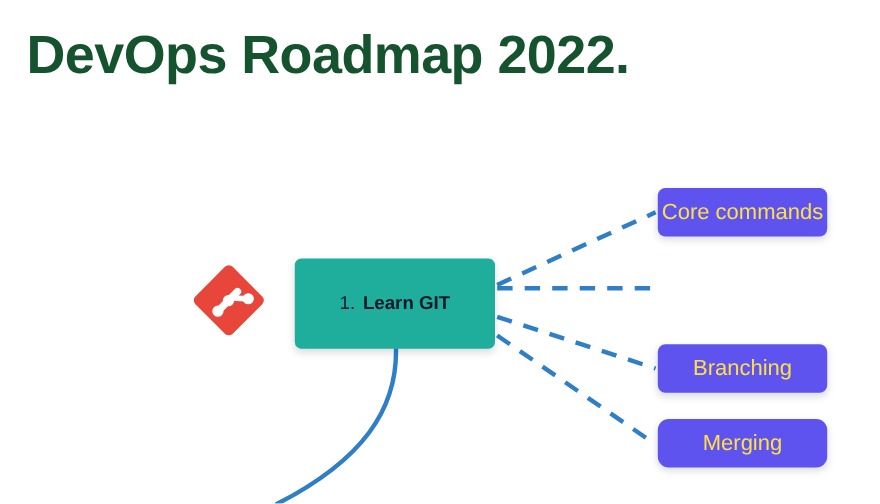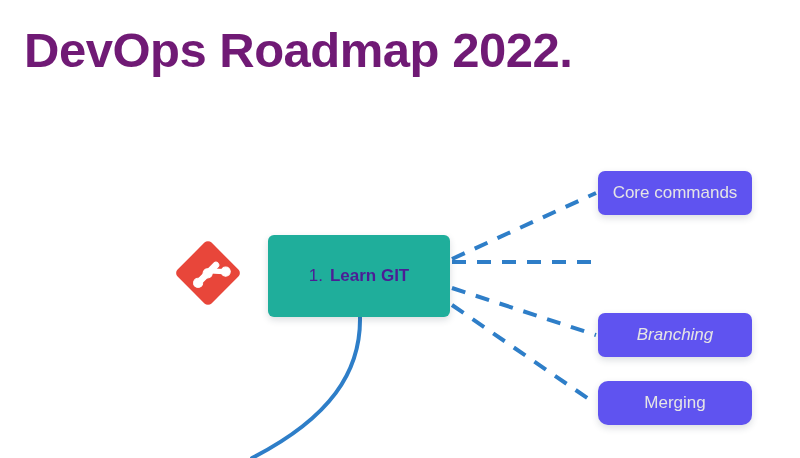--- a/index.html
+++ b/index.html
@@ -20,21 +20,21 @@
   }
 
   
   #page-title {
     position: absolute;
     left: 24px;
     top: 22px;
     font-size: 49px;
     font-weight: 700;
     letter-spacing: -0.5px;
-    color: #701a75;
+    color: #14532d;
     line-height: 1.15;
     white-space: nowrap;
     font-stretch: condensed;
   }
 
   
   #connectors {
     position: absolute;
     left: 0;
     top: 0;
@@ -60,21 +60,21 @@
     width: 182px;
     height: 82px;
     background: #1fae9b;
     border-radius: 6px;
     box-shadow: 0 3px 7px rgba(30,50,70,0.16);
     display: flex;
     align-items: center;
     justify-content: center;
   }
   #central-node .node-text {
-    color: #4c1d95;
+    color: #0f172a;
     font-size: 17px;
     white-space: nowrap;
   }
   #central-node .node-index {
     font-weight: 400;
     margin-right: 7px;
   }
   #central-node .node-label {
     font-weight: 700;
   }
@@ -86,28 +86,28 @@
     width: 154px;
     height: 44px;
     background: #5f53f0;
     border-radius: 7px;
     box-shadow: 0 3px 7px rgba(30,50,70,0.16);
     display: flex;
     align-items: center;
     justify-content: center;
   }
   .branch-node .branch-label {
-    color: #e5e5e5;
-    font-size: 17px;
+    color: #fde047;
+    font-size: 20px;
     font-weight: 400;
     white-space: nowrap;
   }
   #branch-0 { top: 171px; }
   #branch-1 { top: 239px; }
-  #branch-2 { top: 313px; font-style: italic; }
+  #branch-2 { top: 313px; }
   #branch-3 { top: 381px; border-radius: 10px; }
 </style>
 </head>
 <body>
 
 <div id="canvas">
 
   <div id="page-title">DevOps Roadmap 2022.</div>
 
   <svg id="connectors" viewBox="0 0 800 458" xmlns="http://www.w3.org/2000/svg">

